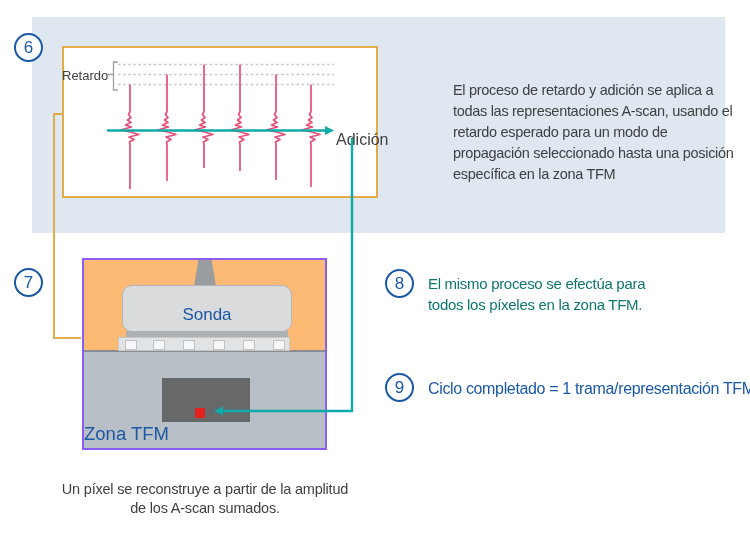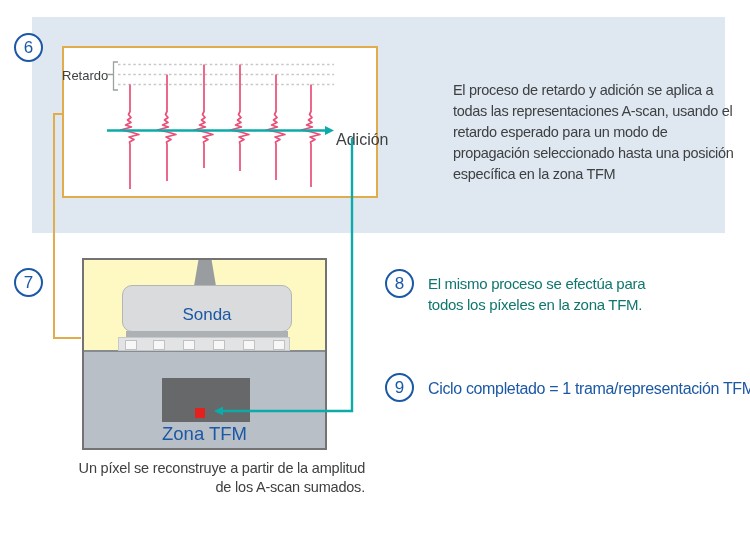--- a/index.html
+++ b/index.html
@@ -2,54 +2,54 @@
 <html><head>
 <meta charset="utf-8">
 <style>
   html,body{margin:0;padding:0;background:#fff;}
   .canvas{position:relative;width:750px;height:542px;background:#ffffff;
           font-family:"Liberation Sans",sans-serif;overflow:hidden;}
   .abs{position:absolute;}
   .panel{left:32px;top:17px;width:693px;height:216px;background:#DFE8F0;}
   .ascan-box{left:62px;top:46px;width:316px;height:152px;background:#fff;
              border:2px solid #E2AC4A;box-sizing:border-box;}
-  .probe-box{left:82px;top:258px;width:245px;height:192px;background:#fef9c3;
-             border:2px solid #737373;box-sizing:border-box;}
+  .probe-box{left:82px;top:258px;width:245px;height:192px;background:#fdba74;
+             border:2px solid #8b5cf6;box-sizing:border-box;}
   .material{position:absolute;left:0;right:0;top:90px;bottom:0;background:#B9BFC6;
             border-top:2px solid #878C90;}
   .tfm-zone{position:absolute;left:78px;top:118px;width:88px;height:44px;background:#66686A;}
   .pixel{position:absolute;left:111px;top:148px;width:10px;height:10px;background:#E5211E;}
   .stem{position:absolute;left:110px;top:0;width:22px;height:26px;background:#9A9DA0;
         clip-path:polygon(20% 0,80% 0,100% 100%,0 100%);}
   .probe-body{position:absolute;left:38px;top:25px;width:170px;height:47px;background:#DADBDC;
               border:1px solid #B3B5B7;border-radius:10px;box-sizing:border-box;}
   .probe-bar{position:absolute;left:42px;top:71px;width:162px;height:6px;background:#AEB1B3;}
   .probe-strip{position:absolute;left:34px;top:77px;width:172px;height:14px;background:#E2E3E4;
                border:1px solid #C6C8CA;box-sizing:border-box;}
   .pel{position:absolute;top:80px;width:12px;height:10px;background:#F7F7F7;
        border:1px solid #BFC1C3;box-sizing:border-box;}
   .sonda-label{position:absolute;left:38px;top:45px;width:170px;text-align:center;
                color:#1B58A5;font-size:17px;}
-  .zona-label{position:absolute;left:0;right:0;top:163px;text-align:center;
+  .zona-label{position:absolute;left:0;right:0;top:163px;text-align:left;
               color:#1B58A5;font-size:18.5px;}
   .num-circle{width:29px;height:29px;border:2.5px solid #1B58A5;border-radius:50%;
               background:#fff;color:#1B58A5;font-size:17px;box-sizing:border-box;
               display:flex;align-items:center;justify-content:center;}
   .c6{left:14px;top:33px;}  .c7{left:14px;top:268px;}
   .c8{left:385px;top:269px;} .c9{left:385px;top:373px;}
   .label{color:#3E4042;}
   .retardo{left:62px;top:68px;width:44px;font-size:13px;}
   .adicion{left:336px;top:123px;font-size:16px;margin-top:8px;}
   .step6-text{left:417px;top:80px;width:330px;color:#3E4042;font-size:14.5px;
               line-height:21px;letter-spacing:-0.3px;white-space:pre-line;margin-left:36px;}
   .step8-text{left:428px;top:274px;width:270px;color:#0f766e;font-size:15px;
               line-height:20.5px;letter-spacing:-0.3px;white-space:pre-line;}
   .step9-text{left:428px;top:380px;color:#1B58A5;font-size:16px;
               letter-spacing:-0.35px;white-space:nowrap;}
-  .caption{left:45px;top:459px;width:320px;text-align:right;color:#3E4042;
+  .caption{left:45px;top:480px;width:320px;text-align:center;color:#3E4042;
            font-size:14.5px;line-height:19px;letter-spacing:-0.2px;white-space:pre-line;}
   #overlay{position:absolute;left:0;top:0;pointer-events:none;}
 </style>
 </head>
 <body>
 
 <div class="canvas">
 
   <div class="abs panel"></div>
 

